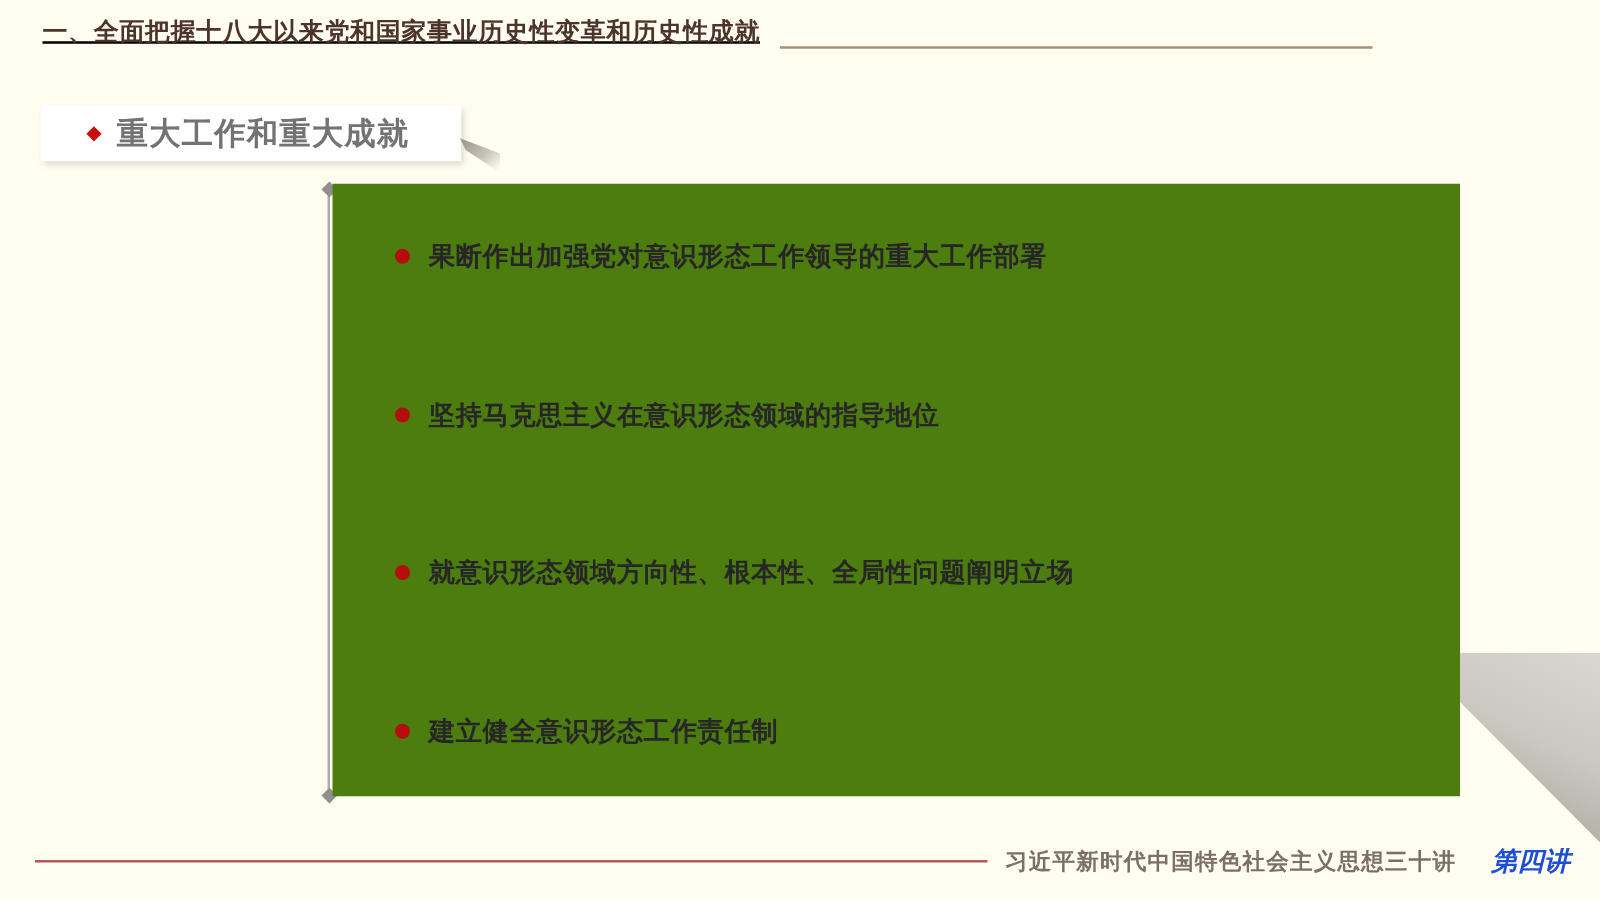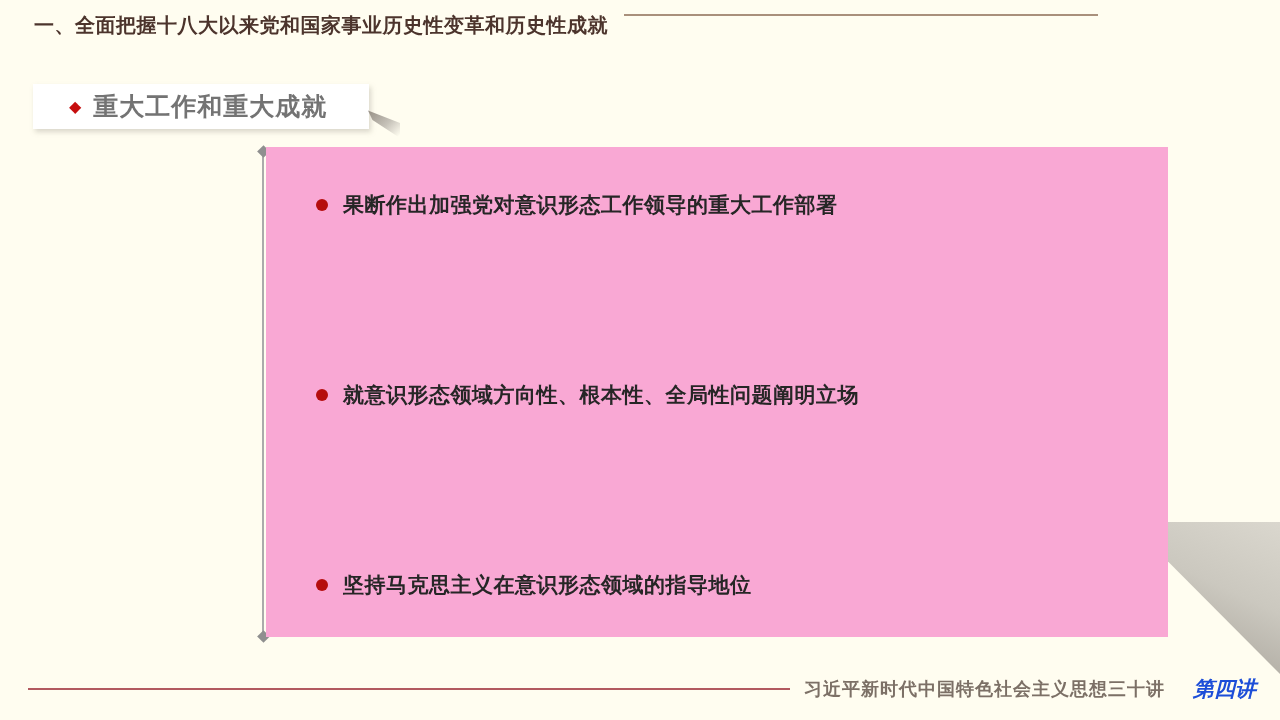--- a/index.html
+++ b/index.html
@@ -10,21 +10,22 @@
     background: #FFFDF0;
     overflow: hidden;
     font-family: "Liberation Sans", "DejaVu Sans", sans-serif;
   }
 
   
   .header {
     position: absolute;
     left: 34px; right: 182px; top: 12px;
     display: flex;
-    align-items: flex-start;
+    align-items: flex-end;
+    text-decoration: underline;
   }
   .header-title {
     font-size: 20px;
     font-weight: bold;
     color: #4C342C;
     white-space: nowrap;
     letter-spacing: 0.5px;
   }
   .header-line {
     flex: 1;
@@ -81,21 +82,21 @@
     transform: rotate(45deg);
   }
   .timeline-diamond.top { left: 259px; top: 147px; }
   .timeline-diamond.bottom { left: 259px; top: 632px; }
 
   
   .content-box {
     position: absolute;
     left: 266px; top: 147px;
     width: 902px; height: 490px;
-    background: #f9a8d4;
+    background: #4d7c0f;
     box-sizing: border-box;
     padding: 44px 30px 38px 50px;
     display: flex;
     flex-direction: column;
     justify-content: space-between;
   }
   .bullet-item {
     display: flex;
     align-items: center;
   }
@@ -176,25 +177,29 @@
 
   <div class="corner-shadow"></div>
 
   <div class="content-box">
     <div class="bullet-item">
       <span class="bullet-dot"></span>
       <span class="bullet-text">果断作出加强党对意识形态工作领导的重大工作部署</span>
     </div>
     <div class="bullet-item">
       <span class="bullet-dot"></span>
+      <span class="bullet-text">坚持马克思主义在意识形态领域的指导地位</span>
+    </div>
+    <div class="bullet-item">
+      <span class="bullet-dot"></span>
       <span class="bullet-text">就意识形态领域方向性、根本性、全局性问题阐明立场</span>
     </div>
     <div class="bullet-item">
       <span class="bullet-dot"></span>
-      <span class="bullet-text">坚持马克思主义在意识形态领域的指导地位</span>
+      <span class="bullet-text">建立健全意识形态工作责任制</span>
     </div>
   </div>
 
   <div class="footer">
     <div class="footer-line"></div>
     <div class="footer-series">习近平新时代中国特色社会主义思想三十讲</div>
     <div class="footer-lecture">第四讲</div>
   </div>
 
 </div>

